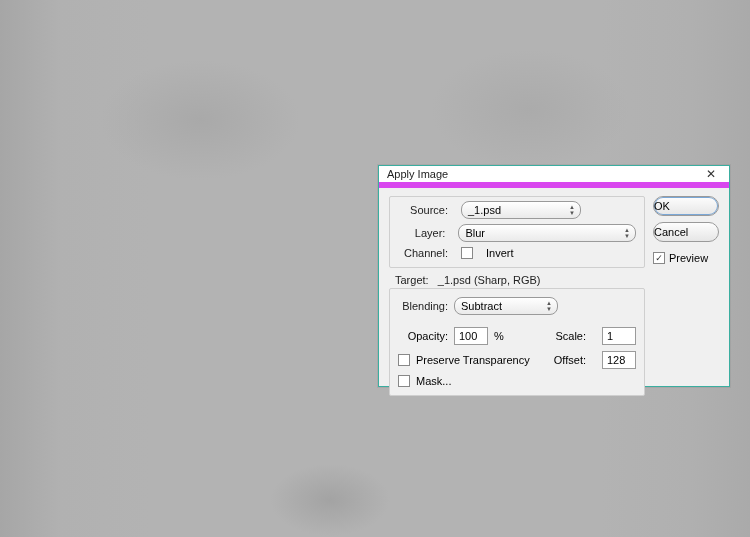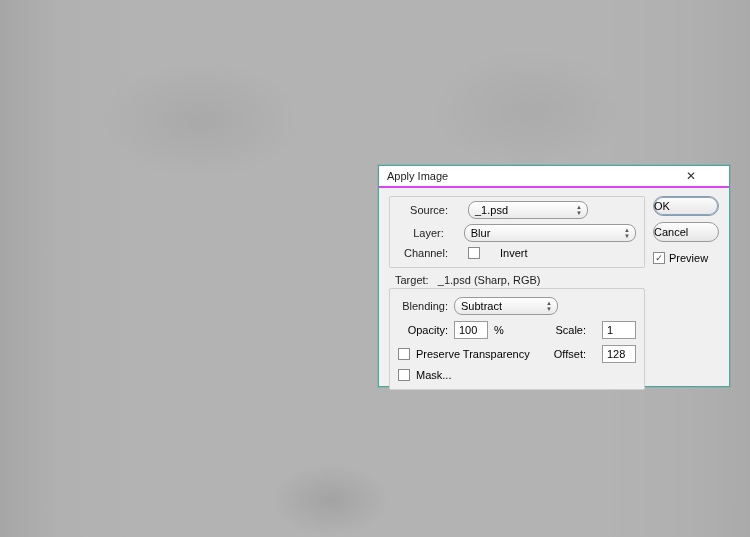--- a/index.html
+++ b/index.html
@@ -28,24 +28,24 @@
     top: 165px;
     width: 352px;
     height: 222px;
     background: #f0f0f0;
     border: 1px solid #3aaea0;
     box-shadow: 0 0 0 1px rgba(0,0,0,0.05);
   }
   .titlebar {
     height: 22px;
     background: #ffffff;
-    border-bottom: 2px solid #d946ef;
-    display: flex;
-    align-items: center;
-    padding: 0 21px 0 8px;
+    border-bottom: 6px solid #d946ef;
+    display: flex;
+    align-items: center;
+    padding: 0 1px 0 8px;
   }
   .titlebar .title {
     flex: 1;
     font-size: 11px;
     color: #222;
   }
   .titlebar .close-btn {
     width: 34px;
     height: 18px;
     display: flex;
@@ -96,21 +96,21 @@
     width: 256px;
     margin-bottom: 6px;
     position: relative;
     background: #f0f0f0;
   }
   .groupbox.nolabel { padding-top: 8px; }
   .row {
     display: flex;
     align-items: center;
     margin-bottom: 5px;
-    gap: 20px;
+    gap: 13px;
   }
   .row:last-child { margin-bottom: 0; }
   .label {
     width: 50px;
     text-align: right;
     color: #222;
   }
   .select {
     height: 18px;
     background: linear-gradient(#ffffff,#eaeaea);
@@ -162,21 +162,21 @@
     font-size: 11px;
     color: #222;
   }
   .blend-section {
     width: 256px;
   }
   .blend-row {
     display: flex;
     align-items: center;
     gap: 6px;
-    margin-bottom: 6px;
+    margin-bottom: 12px;
   }
   .two-col-row {
     display: flex;
     align-items: center;
     margin-bottom: 6px;
   }
   .two-col-row .left-part { display: flex; align-items: center; gap: 6px; flex: 1; }
   .two-col-row .right-part { display: flex; align-items: center; gap: 16px; }
 </style>
 </head>

